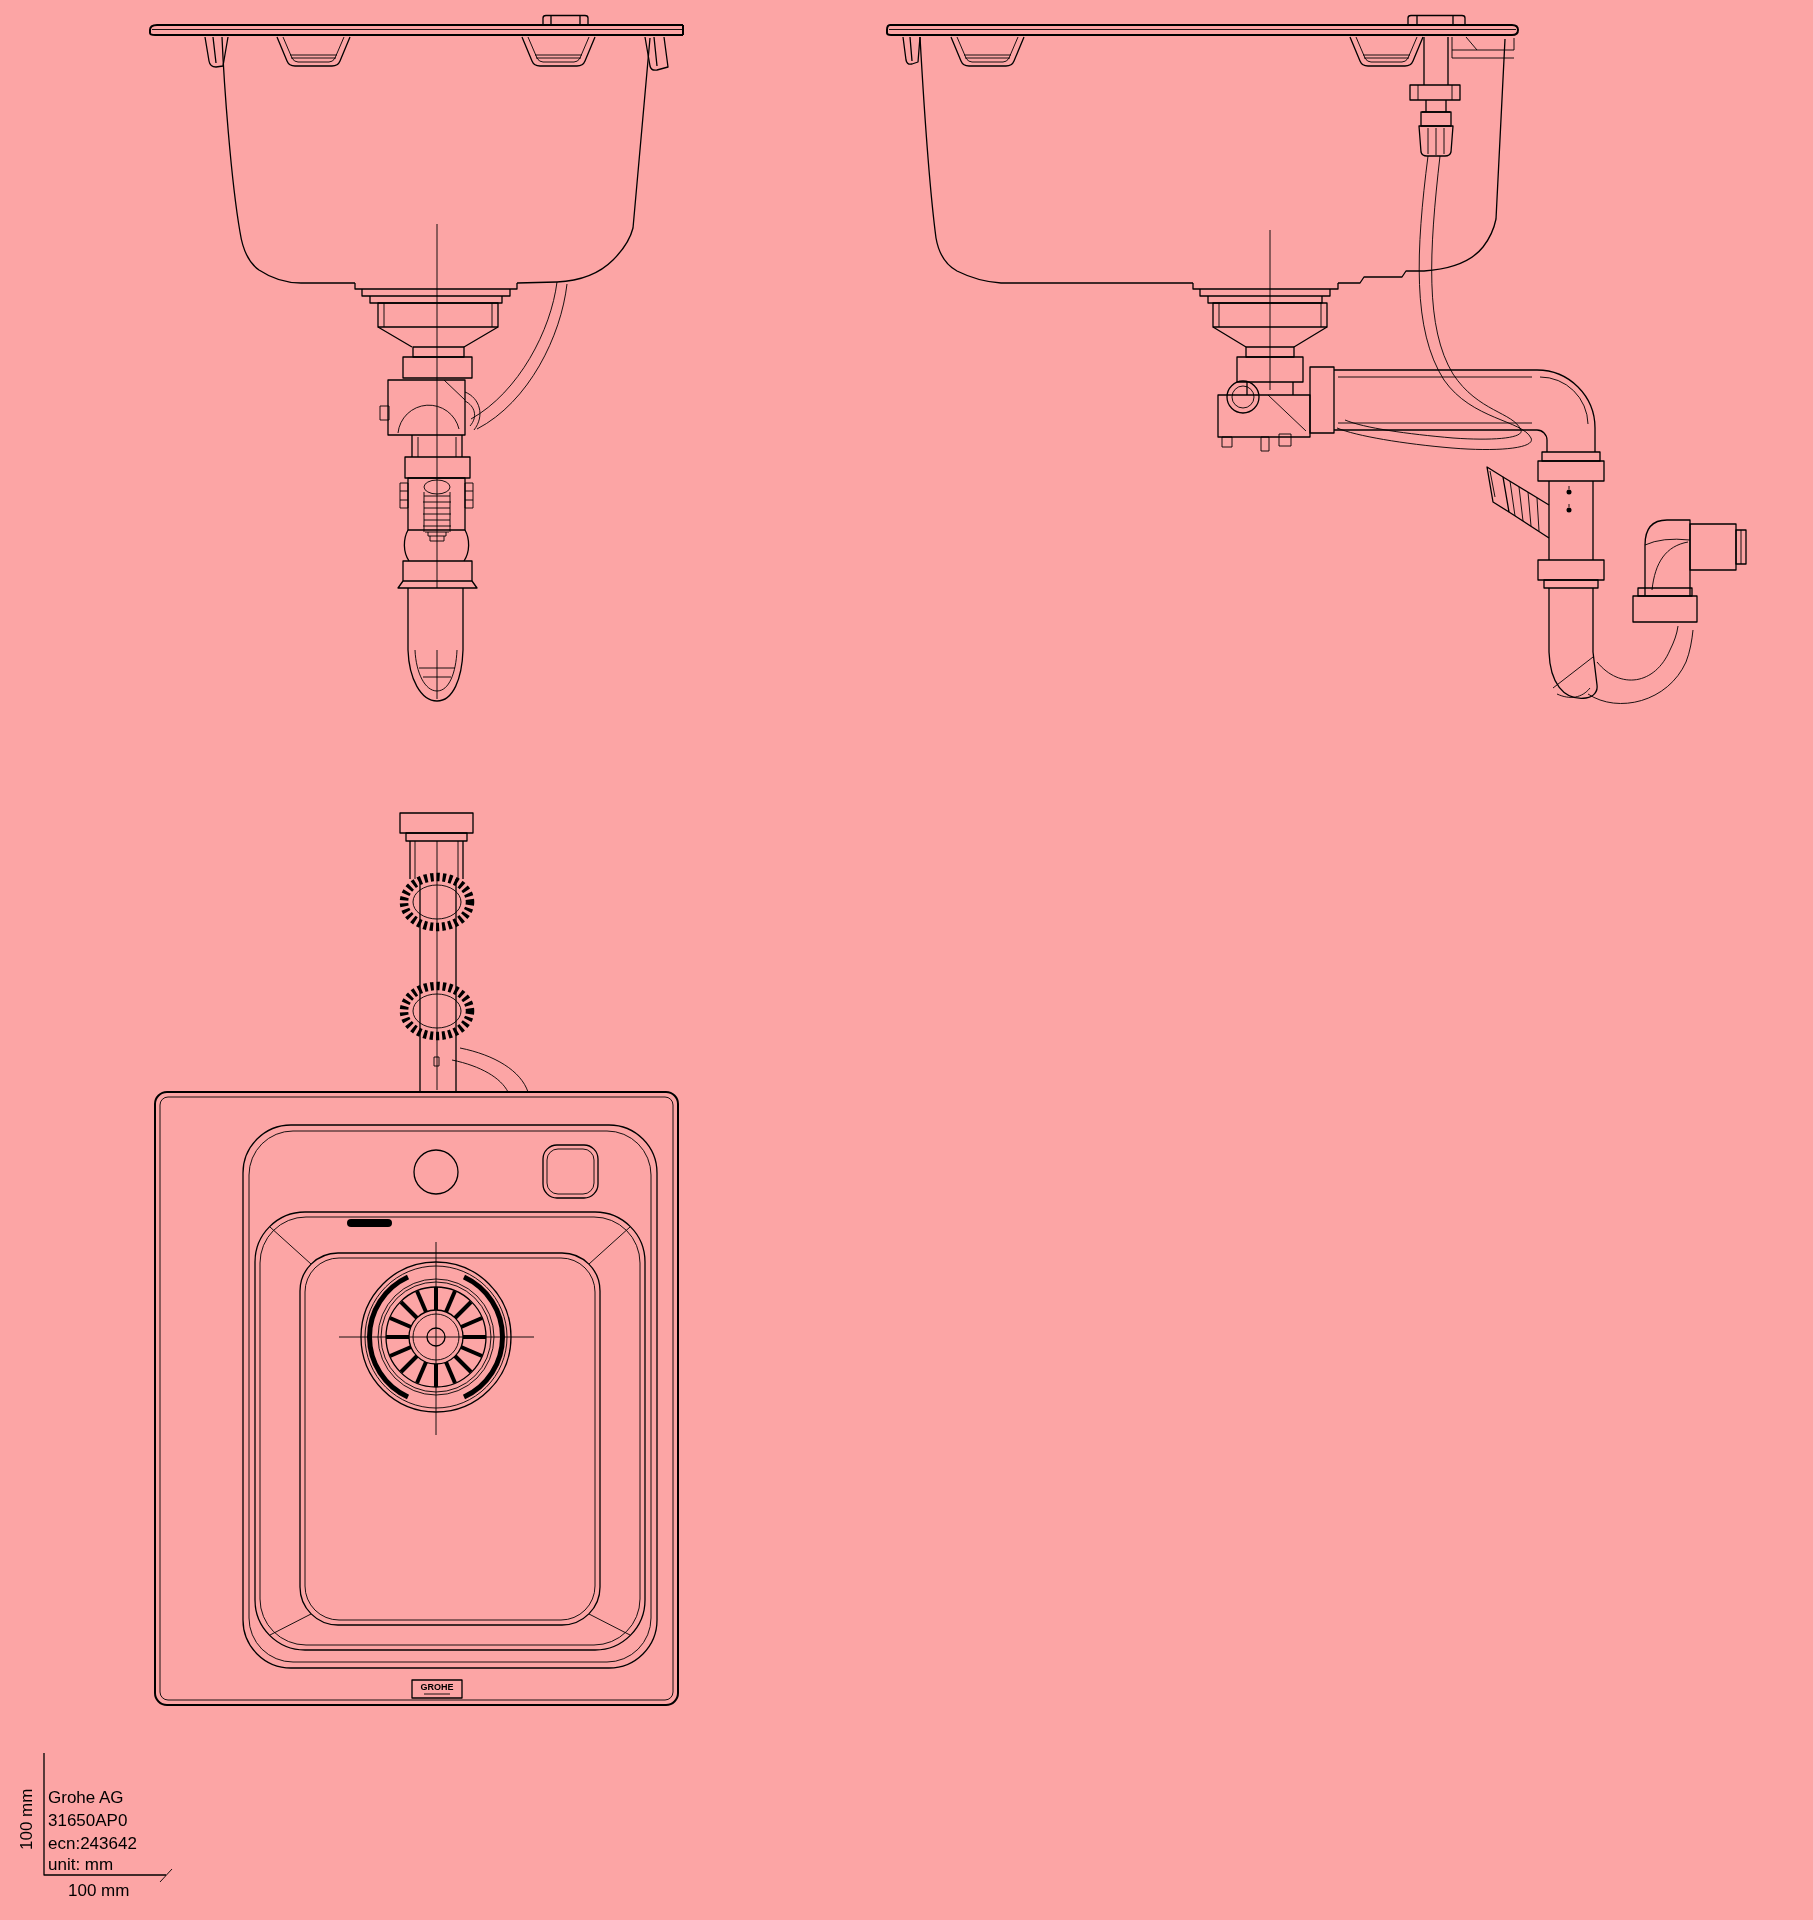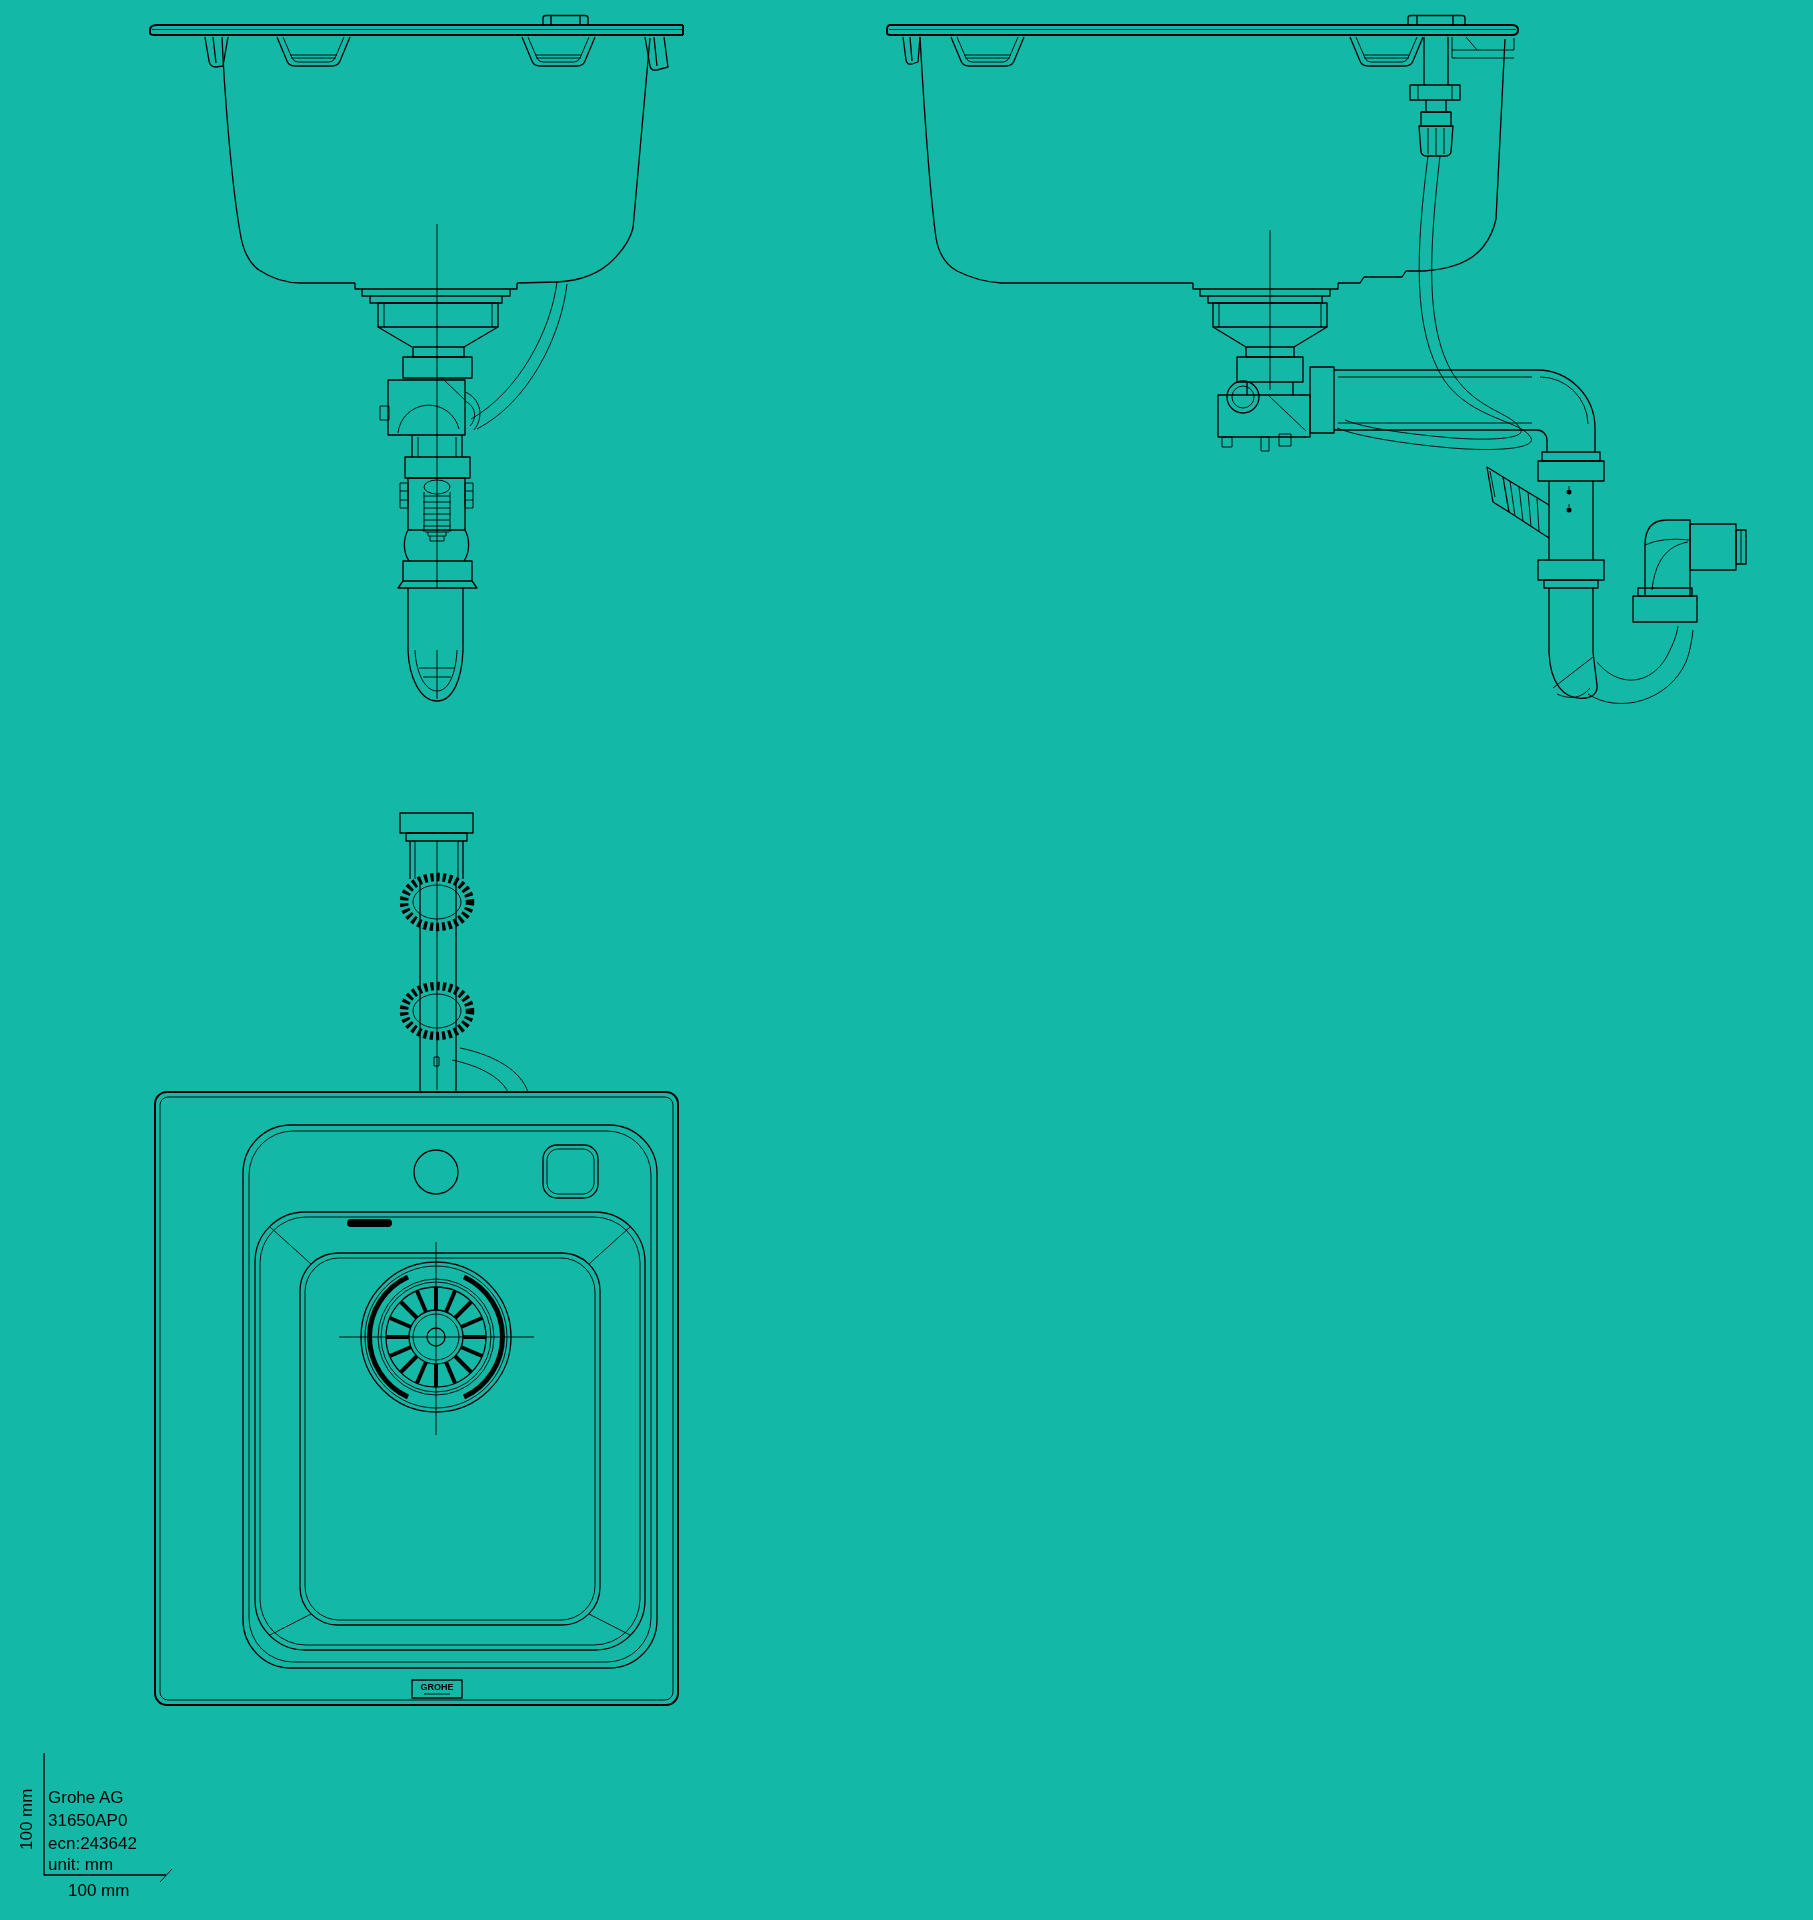--- a/index.html
+++ b/index.html
@@ -1,16 +1,16 @@
 <!DOCTYPE html>
 <html><head>
 <meta charset="utf-8">
 <style>
   html,body{margin:0;padding:0;background:#ffffff;}
-  .page{width:1813px;height:1920px;background:#14b8a6;position:relative;overflow:hidden;}
+  .page{width:1813px;height:1920px;background:#fca5a5;position:relative;overflow:hidden;}
   svg{display:block;}
   .ln{stroke:#000000;fill:none;stroke-width:1.3;stroke-linecap:butt;stroke-linejoin:round;}
   .thin{stroke-width:0.9;}
   .bold{stroke-width:2;}
   .spoke{stroke:#000000;stroke-width:4;fill:none;}
   .arcbold{stroke:#000000;stroke-width:5;fill:none;}
   .knring{stroke:#000000;stroke-width:8.5;fill:none;stroke-dasharray:3.2 3;}
   .blk{fill:#000000;stroke:none;}
   text{font-family:"Liberation Sans","DejaVu Sans",sans-serif;fill:#000000;stroke:none;}
   .tb{font-size:17px;}

